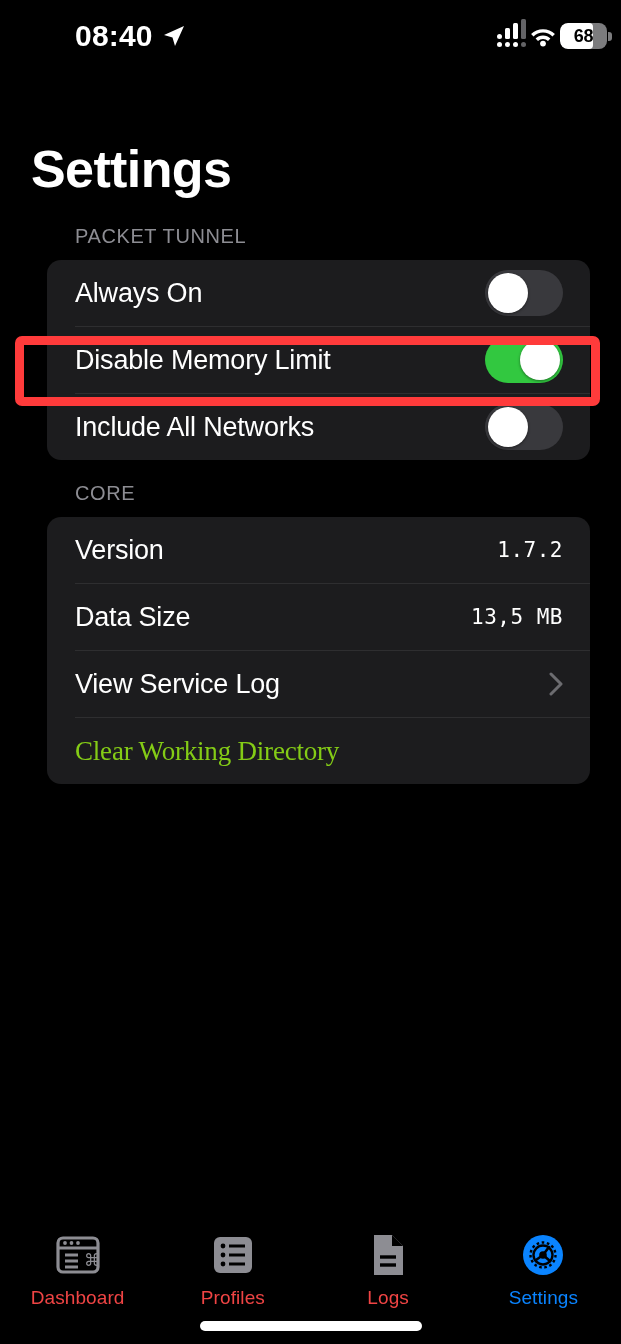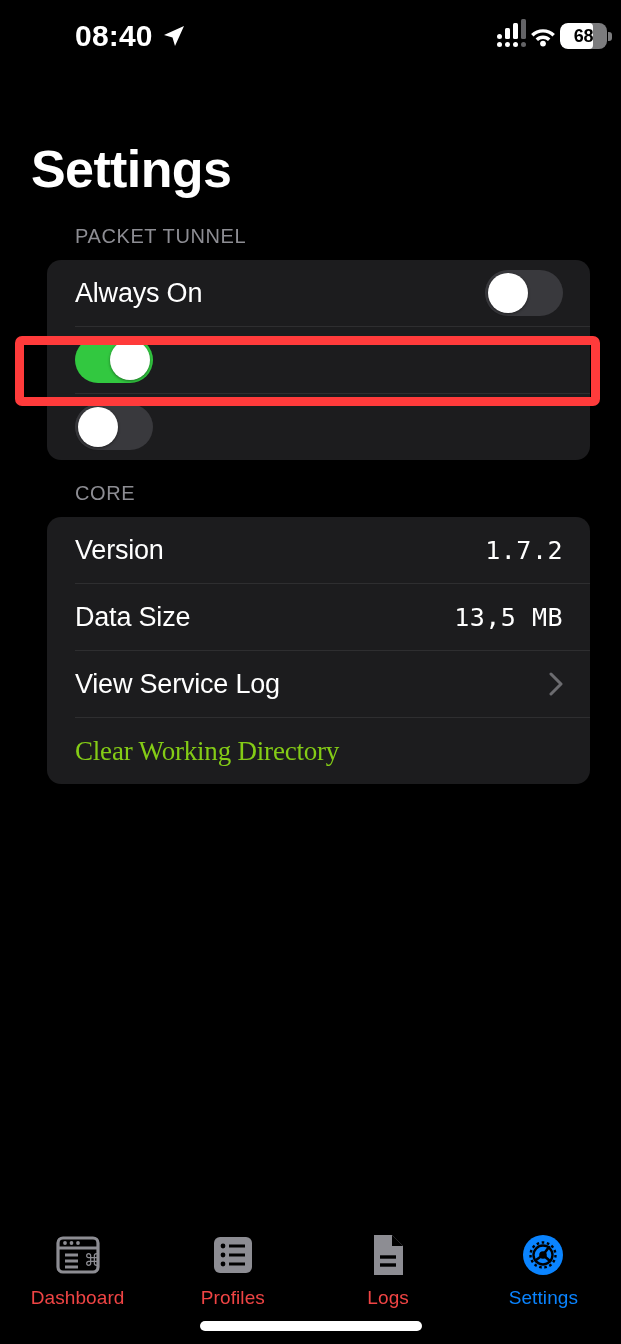--- a/index.html
+++ b/index.html
@@ -57,21 +57,21 @@
     margin:0 31px; background:#1c1c1e; border-radius:14px; overflow:hidden;
   }
   .row {
     position:relative; height:66px;
     display:flex; align-items:center; justify-content:space-between;
     padding:0 27px 0 28px;
   }
   .row-label { color:#fff; font-size:27px; letter-spacing:-0.2px; }
   .row-label.destructive { color:#84cc16;font-family:Liberation Serif, serif; }
   .row-value {
-    color:#fff; font-size:25px;
+    color:#fff; font-size:21px;
     font-family:"DejaVu Sans Mono", monospace; letter-spacing:0.5px;
   }
   .sep { height:1px; background:#2e2e30; margin-left:28px; }
 
   
   .toggle {
     position:relative; width:78px; height:46px; border-radius:23px;
     background:#39393d; flex:none;
   }
   .toggle.on { background:#32c840; }
@@ -159,27 +159,29 @@
 
         <div class="row">
           <span class="row-label">Always On</span>
           <span class="toggle">
               <span class="knob"></span>
             </span>
         </div>
         <div class="sep"></div>
 
         <div class="row">
+          <span class="row-label">Disable Memory Limit</span>
           <span class="toggle on">
               <span class="knob"></span>
             </span>
         </div>
         <div class="sep"></div>
 
         <div class="row">
+          <span class="row-label">Include All Networks</span>
           <span class="toggle">
               <span class="knob"></span>
             </span>
         </div>
       </div>
     </div>
 
     <div class="section">
       <div class="section-header">CORE</div>
       <div class="card">

